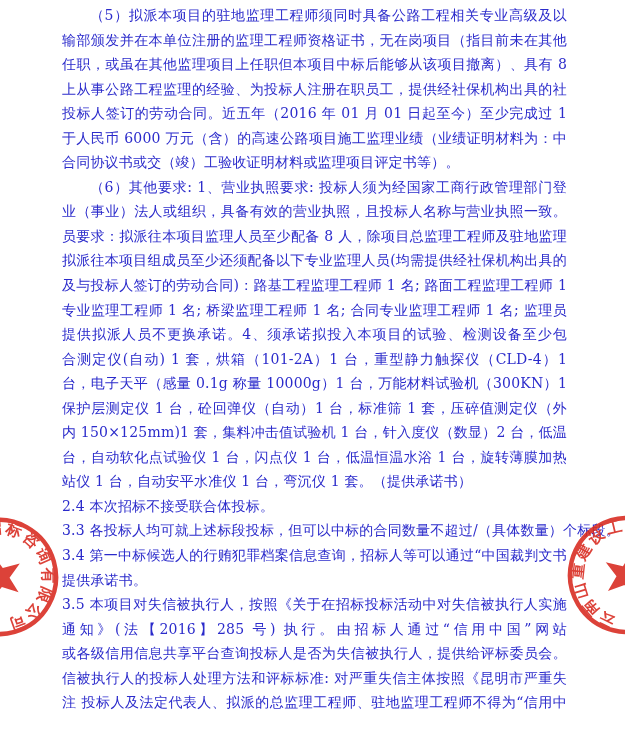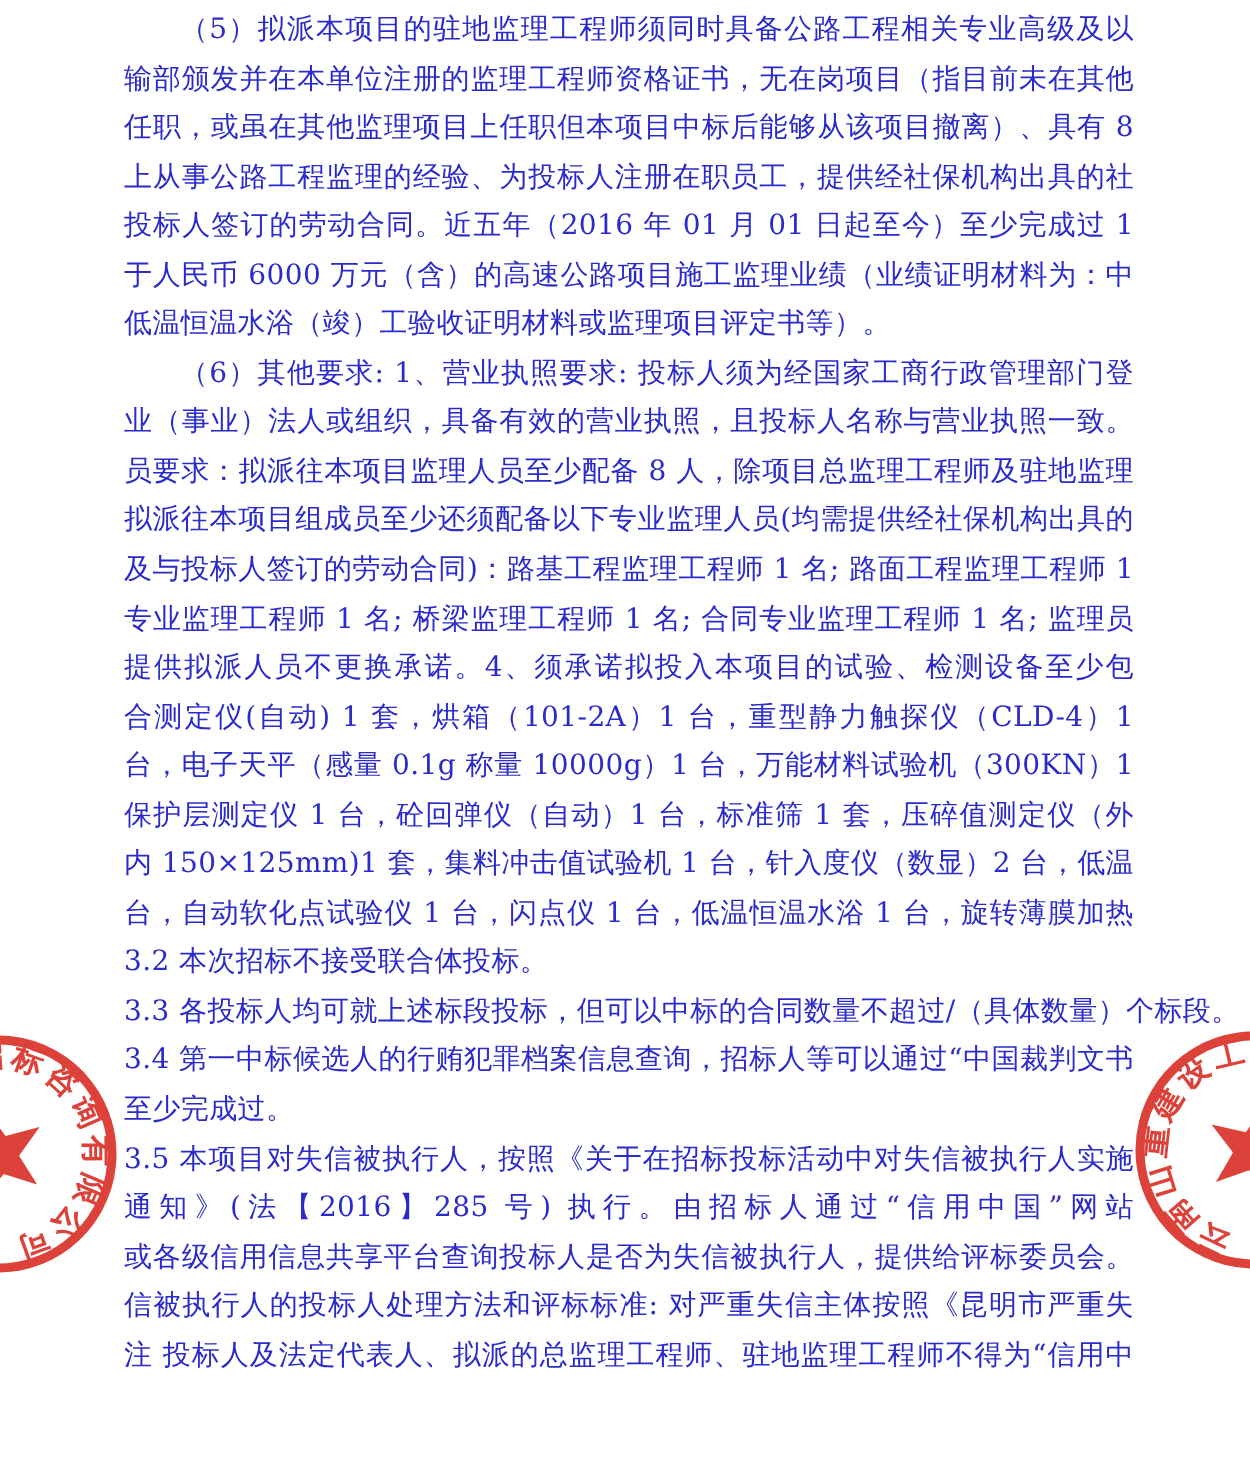--- a/index.html
+++ b/index.html
@@ -79,37 +79,38 @@
 
 <div class="page">
 
   <div class="text-block">
       <div class="line just indent">（5）拟派本项目的驻地监理工程师须同时具备公路工程相关专业高级及以上职称和交通运</div>
       <div class="line just">输部颁发并在本单位注册的监理工程师资格证书，无在岗项目（指目前未在其他监理项目上</div>
       <div class="line just">任职，或虽在其他监理项目上任职但本项目中标后能够从该项目撤离）、具有 8 年（含）以</div>
       <div class="line just">上从事公路工程监理的经验、为投标人注册在职员工，提供经社保机构出具的社保证明及与</div>
       <div class="line just">投标人签订的劳动合同。近五年（2016 年 01 月 01 日起至今）至少完成过 1 项建安费不低</div>
       <div class="line just">于人民币 6000 万元（含）的高速公路项目施工监理业绩（业绩证明材料为：中标通知书或</div>
-      <div class="line">低温恒温水浴（竣）工验收证明材料或监理项目评定书等）。</div>
+      <div class="line">合同协议书或交（竣）工验收证明材料或监理项目评定书等）。</div>
       <div class="line just indent">（6）其他要求: 1、营业执照要求: 投标人须为经国家工商行政管理部门登记注册的独立企</div>
       <div class="line just">业（事业）法人或组织，具备有效的营业执照，且投标人名称与营业执照一致。 2、拟派人</div>
       <div class="line just">员要求：拟派往本项目监理人员至少配备 8 人，除项目总监理工程师及驻地监理工程师外，</div>
       <div class="line just">拟派往本项目组成员至少还须配备以下专业监理人员(均需提供经社保机构出具的社保证明</div>
       <div class="line just">及与投标人签订的劳动合同)：路基工程监理工程师 1 名; 路面工程监理工程师 1 名; 机电</div>
       <div class="line just">专业监理工程师 1 名; 桥梁监理工程师 1 名; 合同专业监理工程师 1 名; 监理员 1 名。3、</div>
       <div class="line just">提供拟派人员不更换承诺。4、须承诺拟投入本项目的试验、检测设备至少包含：液塑限联</div>
       <div class="line just">合测定仪(自动) 1 套，烘箱（101-2A）1 台，重型静力触探仪（CLD-4）1 套，自动震筛机 1</div>
       <div class="line just">台，电子天平（感量 0.1g 称量 10000g）1 台，万能材料试验机（300KN）1 台，混凝土钢筋</div>
       <div class="line just">保护层测定仪 1 台，砼回弹仪（自动）1 台，标准筛 1 套，压碎值测定仪（外 150×128mm</div>
       <div class="line just">内 150×125mm)1 套，集料冲击值试验机 1 台，针入度仪（数显）2 台，低温延度仪（数显)1</div>
       <div class="line just">台，自动软化点试验仪 1 台，闪点仪 1 台，低温恒温水浴 1 台，旋转薄膜加热烘箱 1 台，全</div>
-      <div class="line">3.2 本次招标不接受联合体投标。</div>
+      <div class="line">站仪 1 台，自动安平水准仪 1 台，弯沉仪 1 套。（提供承诺书）</div>
+      <div class="line">2.4 本次招标不接受联合体投标。</div>
       <div class="line">3.3 各投标人均可就上述标段投标，但可以中标的合同数量不超过/（具体数量）个标段。</div>
       <div class="line just">3.4 第一中标候选人的行贿犯罪档案信息查询，招标人等可以通过“中国裁判文书网”查询</div>
-      <div class="line">至少完成过。</div>
+      <div class="line">提供承诺书。</div>
       <div class="line just">3.5 本项目对失信被执行人，按照《关于在招标投标活动中对失信被执行人实施联合惩戒的</div>
       <div class="line just">通知》(法【2016】285 号) 执行。由招标人通过“信用中国”网站 (www.creditchina.govcn)</div>
       <div class="line just">或各级信用信息共享平台查询投标人是否为失信被执行人，提供给评标委员会。对被列入失</div>
       <div class="line just">信被执行人的投标人处理方法和评标标准: 对严重失信主体按照《昆明市严重失信主体公共</div>
       <div class="line just">注 投标人及法定代表人、拟派的总监理工程师、驻地监理工程师不得为“信用中国”网站</div>
     </div>
 
   <svg class="seal seal-left" width="150" height="150" viewBox="0 0 150 150">
     <defs>
       <path id="arc-left-text" d="M 75 31 A 44 44 0 0 1 75 119"></path>

